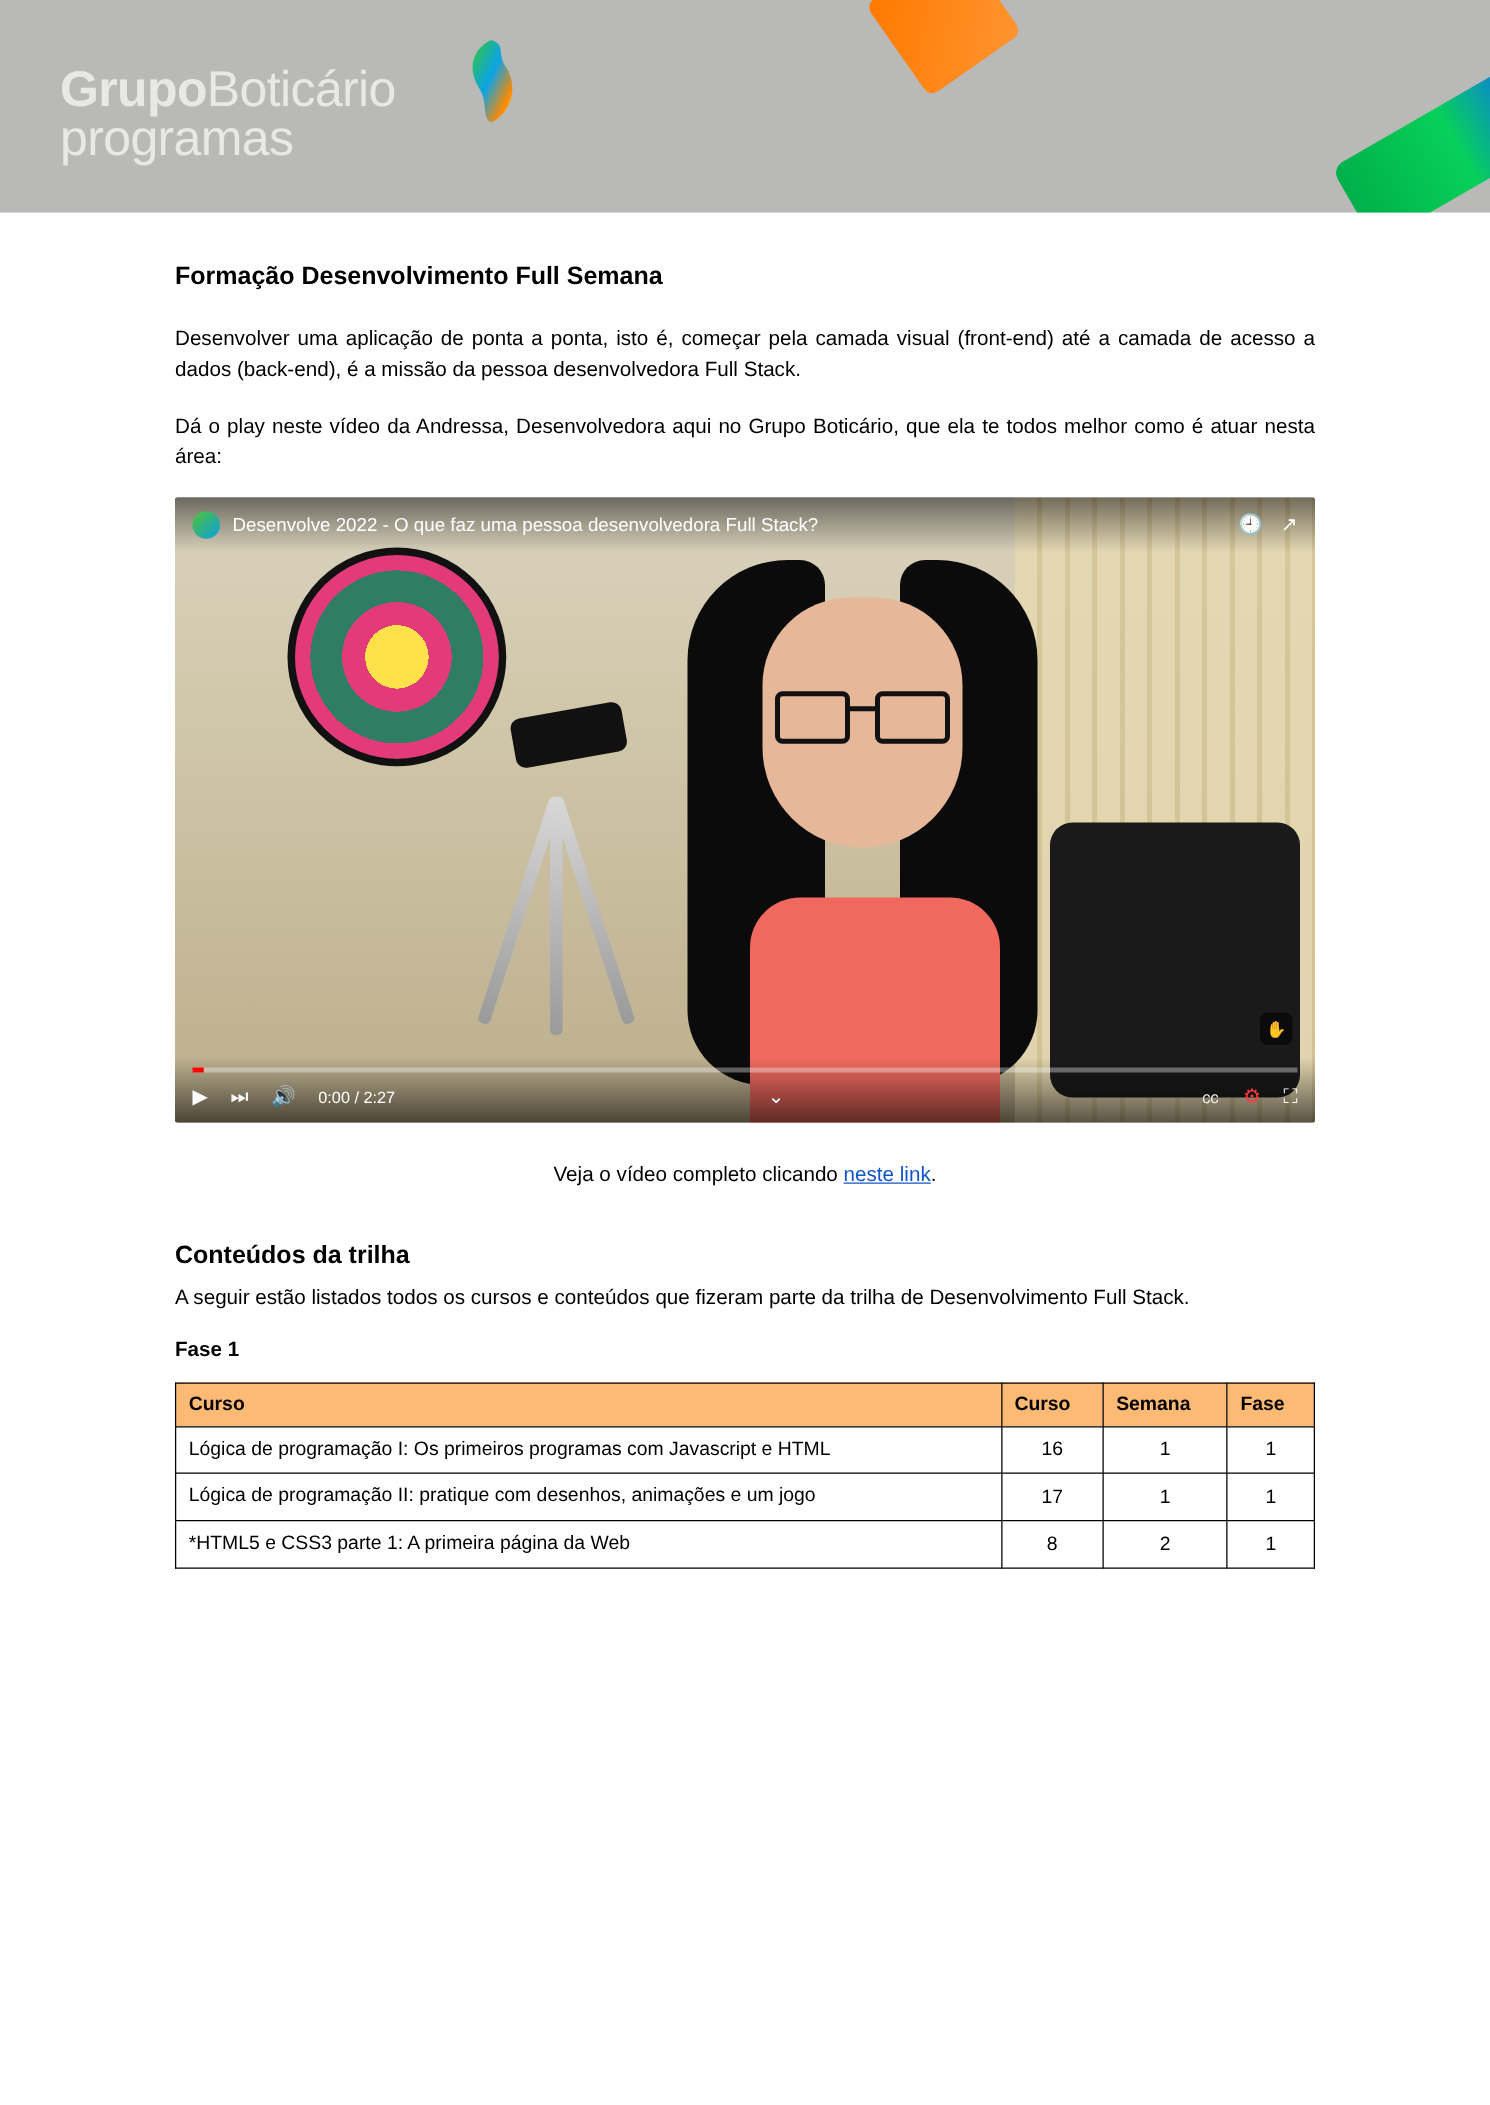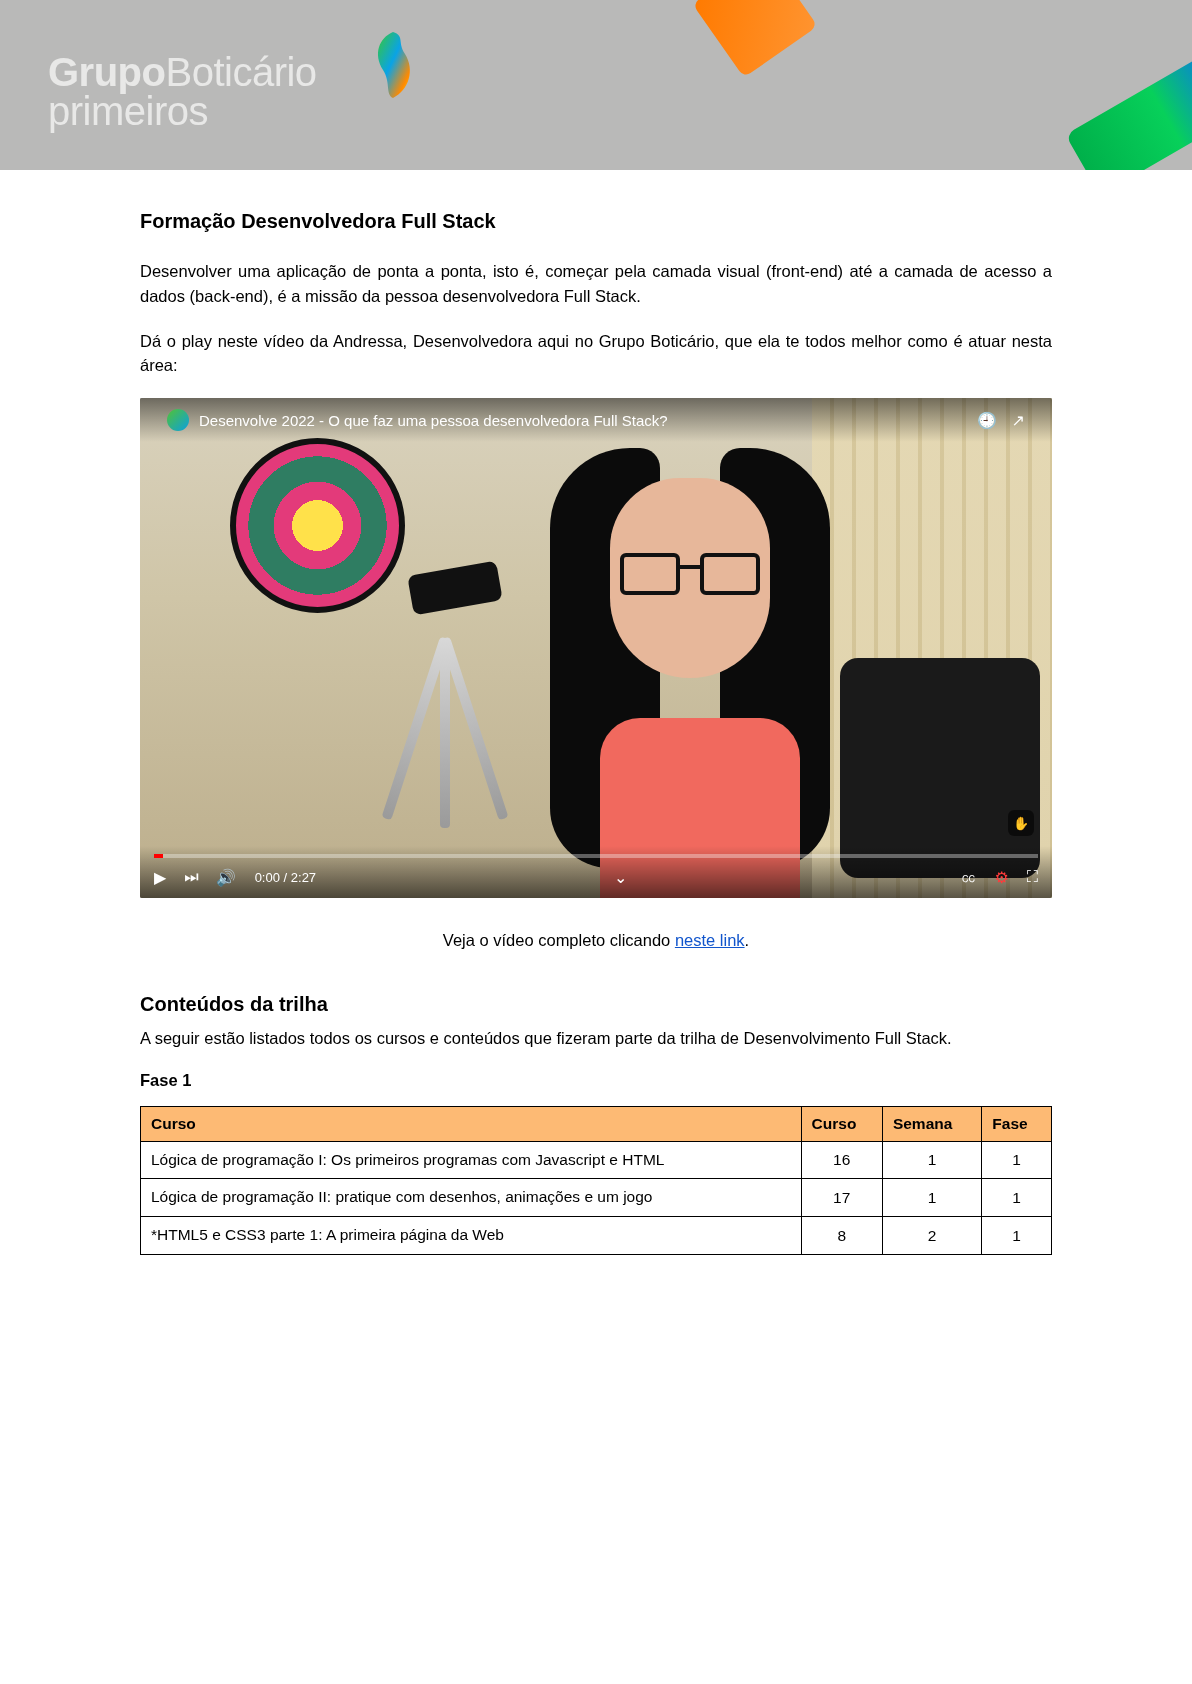--- a/index.html
+++ b/index.html
@@ -186,21 +186,21 @@
   .scene-chair {
     position:absolute;left:700px;top:260px;width:200px;height:220px;background:#1a1a1a;border-radius:18px;
   }
   .video-title-bar {
     position: absolute;
     top: 0; left: 0; right: 0;
     height: 44px;
     background: linear-gradient(180deg, rgba(0,0,0,.5), rgba(0,0,0,0));
     display: flex;
     align-items: center;
-    padding: 0 27px;
+    padding: 0 14px;
     gap: 10px;
   }
   .vt-logo {
     width: 22px; height: 22px; border-radius: 50%;
     background: linear-gradient(135deg,#52c234,#0aa0e0);
   }
   .vt-title { color: #fff; font-size: 15px; }
   .vt-right { margin-left: auto; display: flex; gap: 14px; }
   .vt-ico { color: #fff; font-size: 16px; }
   .video-controls {
@@ -256,42 +256,42 @@
   table.curso td.course-name { line-height: 1.35; }
 </style>
 </head>
 <body>
 
 <div class="header">
   <div class="brand">
     <div class="brand-line1">
       <span>Grupo</span><span class="thin">Boticário</span>
     </div>
-    <div class="brand-line2">primeiros</div>
+    <div class="brand-line2">programas</div>
   </div>
   <div class="brand-icon">
     <svg viewBox="0 0 55 70" width="55" height="70">
       <path d="M28 2 C14 8 8 24 18 40 C26 52 20 64 28 68 C44 60 50 40 40 24 C32 12 40 6 28 2 Z" fill="url(#g1)"></path>
       <defs>
         <linearGradient id="g1" x1="0" y1="0" x2="1" y2="1">
           <stop offset="0" stop-color="#37c837"></stop>
           <stop offset=".45" stop-color="#0aa3e6"></stop>
           <stop offset=".8" stop-color="#ff8a00"></stop>
           <stop offset="1" stop-color="#ffd21a"></stop>
         </linearGradient>
       </defs>
     </svg>
   </div>
   <div class="swoosh-top"></div>
   <div class="swoosh-right"></div>
 </div>
 
 <div class="content">
 
-  <h1 class="section-title">Formação Desenvolvedora Full Stack</h1>
+  <h1 class="section-title">Formação Desenvolvimento Full Semana</h1>
 
   <p class="body">Desenvolver uma aplicação de ponta a ponta, isto é, começar pela camada visual (front-end) até a camada de acesso a dados (back-end), é a missão da pessoa desenvolvedora Full Stack.</p>
   <p class="body">Dá o play neste vídeo da Andressa, Desenvolvedora aqui no Grupo Boticário, que ela te todos melhor como é atuar nesta área:</p>
 
   <div class="video-frame">
     <div class="video-scene">
       <div class="scene-blinds"></div>
       <div class="scene-chair"></div>
       <div class="scene-mandala"></div>
       <div class="scene-tripod">

